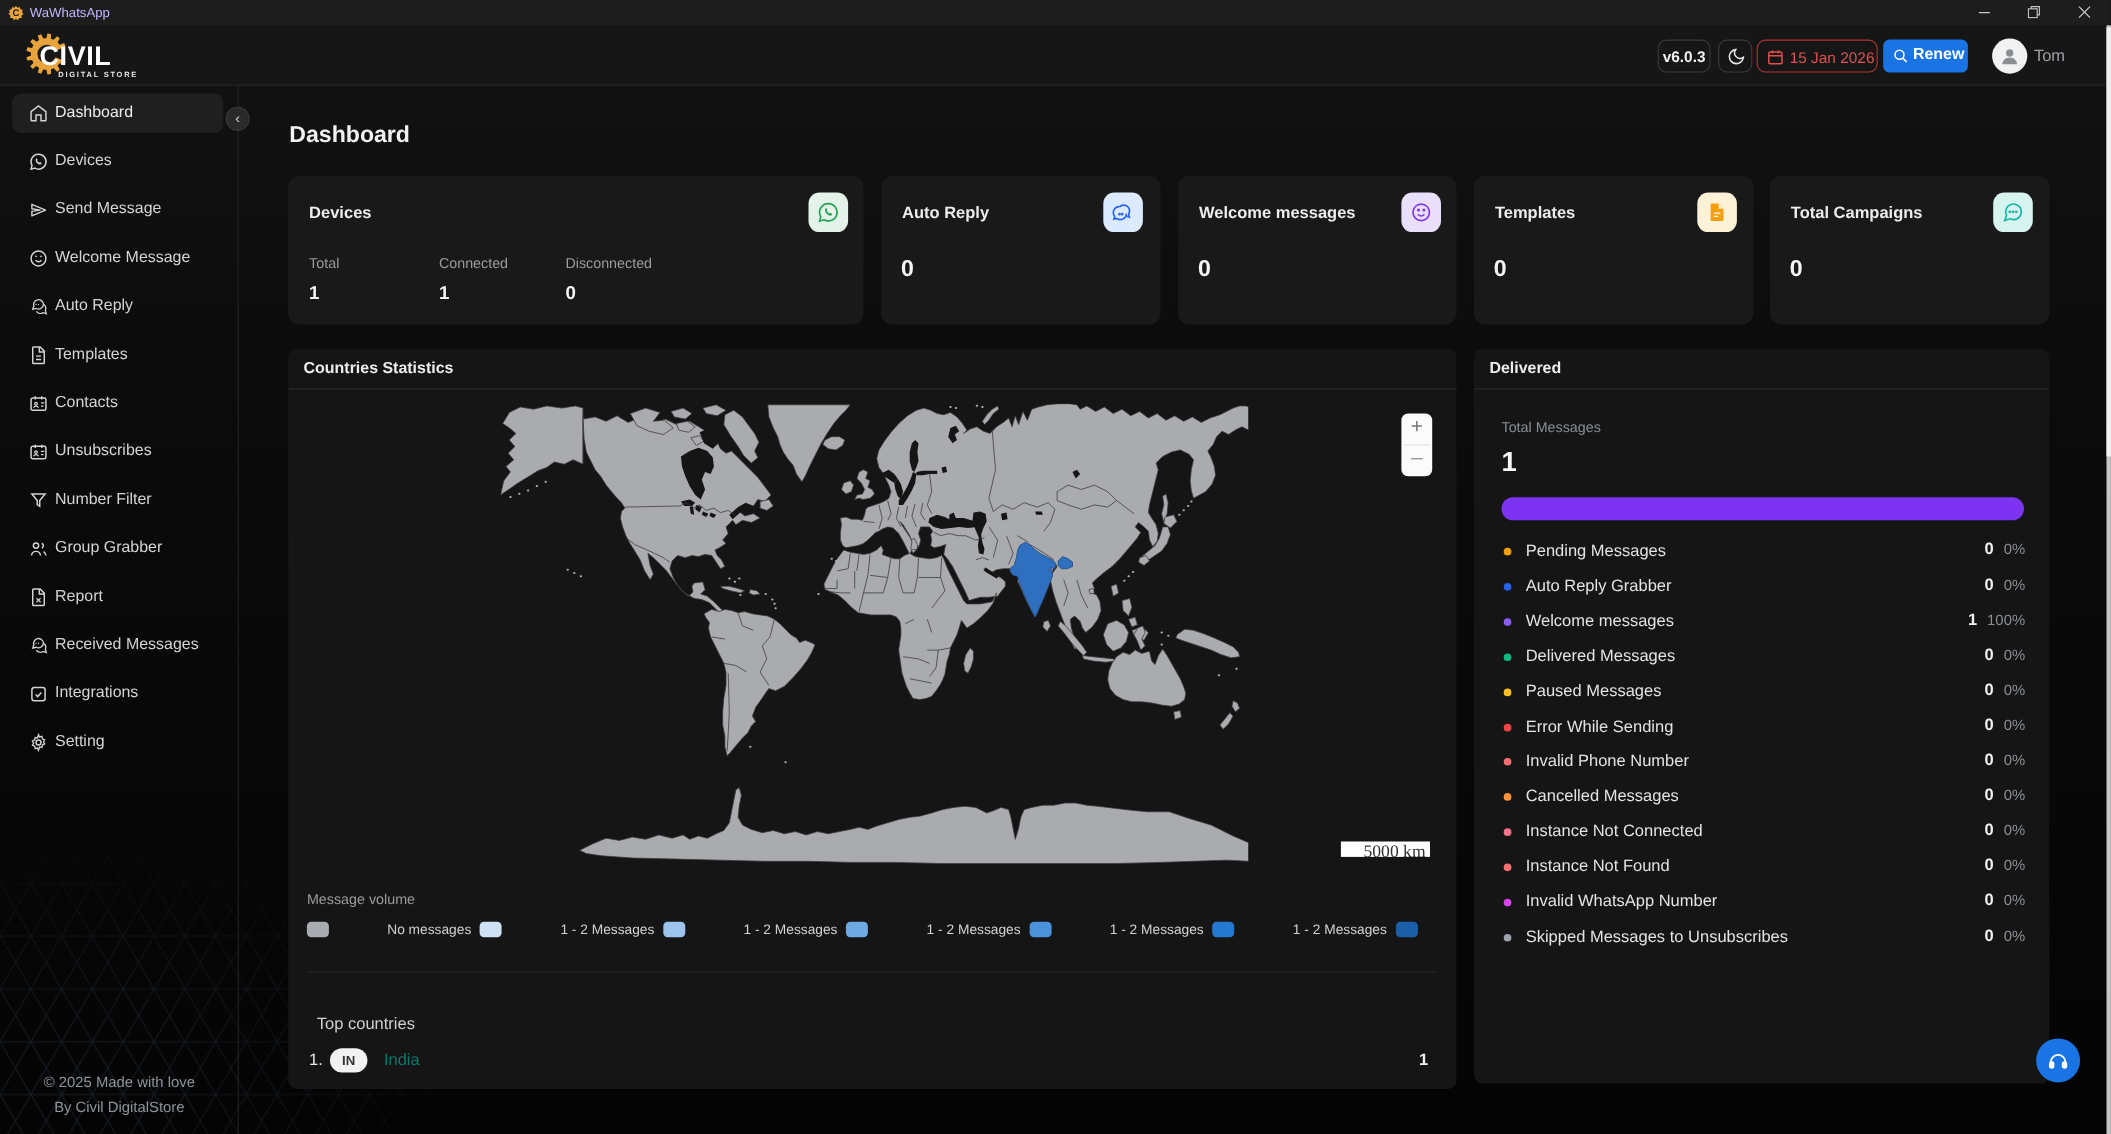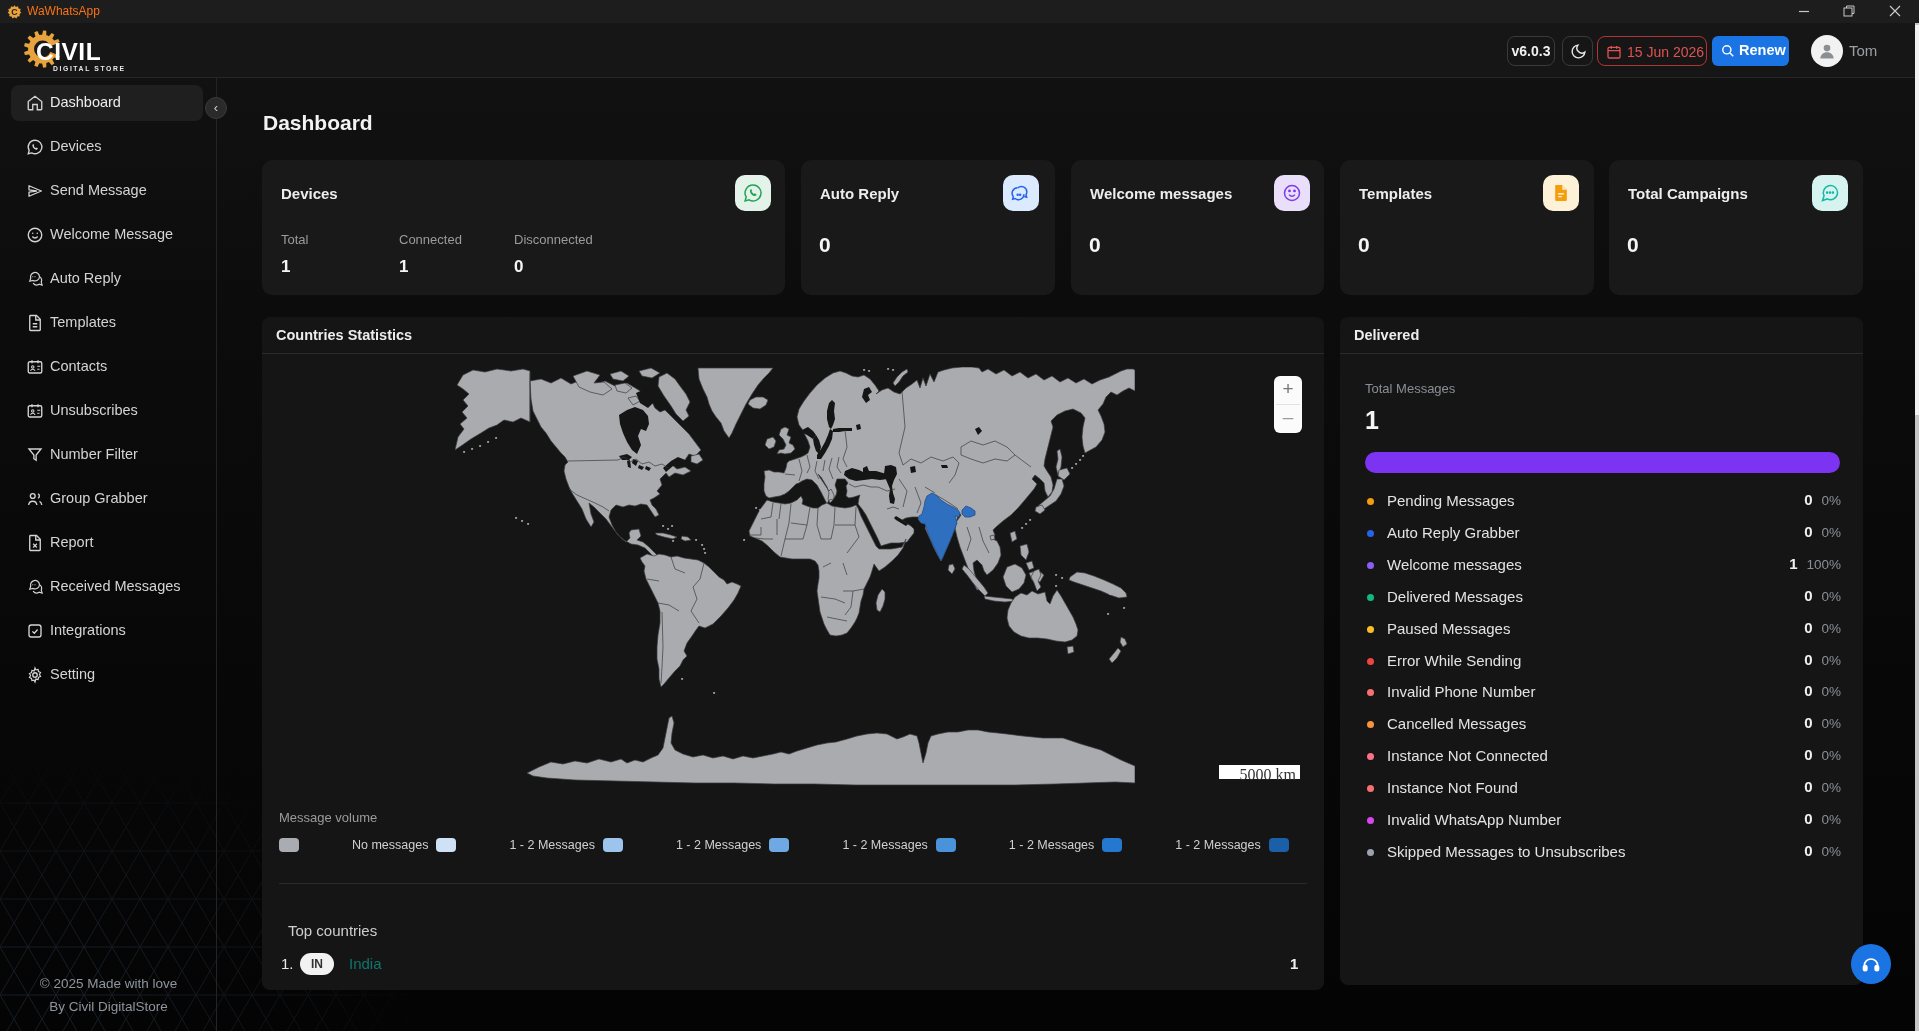--- a/index.html
+++ b/index.html
@@ -5,21 +5,21 @@
   * { margin:0; padding:0; box-sizing:border-box; }
   html,body { width:1919px; height:1031px; overflow:hidden; background:#0a0a0a;
     font-family:"Liberation Sans", sans-serif; position:relative; }
   .abs { position:absolute; }
 
   
   #bg { position:absolute; inset:0; background:linear-gradient(180deg,#131313 0%,#0c0c0c 30%,#070707 70%,#040404 100%); }
 
   
   #titlebar { position:absolute; left:0; top:0; width:1919px; height:23px; background:#1d1d1d; }
-  #titlebar .tname { position:absolute; left:27px; top:4px; font-size:12px; color:#f97316; }
+  #titlebar .tname { position:absolute; left:27px; top:4px; font-size:12px; color:#c4b5fd; }
 
   
   #header { position:absolute; left:0; top:23px; width:1919px; height:55px; background:#161616; border-bottom:1px solid #262626; }
 
   
   #sidebar { position:absolute; left:0; top:78px; width:217px; height:953px; border-right:1px solid #242424; }
   .mitem { position:absolute; left:11px; width:192px; height:36px; border-radius:8px; color:#d4d4d4; font-size:14.5px; }
   .mitem.active { background:#1f1f1f; color:#ececec; }
   .mitem .lbl { position:absolute; left:39px; top:9px; }
   .mitem svg { position:absolute; left:15px; top:9px; }
@@ -115,21 +115,21 @@
 <div class="abs" style="left:1562px;top:36px;width:31px;height:30px;border:1px solid #3a3a3a;border-radius:8px;">
   <svg class="abs" style="left:7px;top:6px" width="17" height="17" viewBox="0 0 24 24">
       <path d="M21 12.8A9 9 0 1 1 11.2 3 7 7 0 0 0 21 12.8z" fill="none" stroke="#e6e6e6" stroke-width="2"></path>
     </svg>
 </div>
 <div class="abs" style="left:1597px;top:36px;width:110px;height:30px;border:1px solid #b23434;border-radius:8px;white-space:nowrap;">
   <svg class="abs" style="left:8px;top:7px" width="16" height="16" viewBox="0 0 24 24" fill="none" stroke="#e05252" stroke-width="2">
       <rect x="3" y="5" width="18" height="16" rx="2"></rect>
       <path d="M8 3v4M16 3v4M3 10h18"></path>
     </svg>
-  <span class="abs" style="left:29px;top:7px;color:#e05252;font-size:14px;white-space:nowrap;">15 Jun 2026</span>
+  <span class="abs" style="left:29px;top:7px;color:#e05252;font-size:14px;white-space:nowrap;">15 Jan 2026</span>
 </div>
 <div class="abs" style="left:1712px;top:36px;width:77px;height:30px;background:#1b74e4;border-radius:6px;padding-left:18px;">
   <svg class="abs" style="left:9px;top:8px" width="14" height="14" viewBox="0 0 24 24" fill="none" stroke="#fff" stroke-width="2.4">
       <circle cx="10" cy="10" r="7"></circle>
       <path d="M15.5 15.5 L21 21"></path>
     </svg>
   <span class="abs" style="left:27px;top:6px;color:#fff;font-size:14.5px;font-weight:bold;">Renew</span>
 </div>
 <div class="abs" style="left:1811px;top:35px;width:32px;height:32px;border-radius:50%;background:#f2f2f2;">
   <svg class="abs" style="left:6px;top:6px" width="20" height="20" viewBox="0 0 24 24" fill="#8b8f94">

